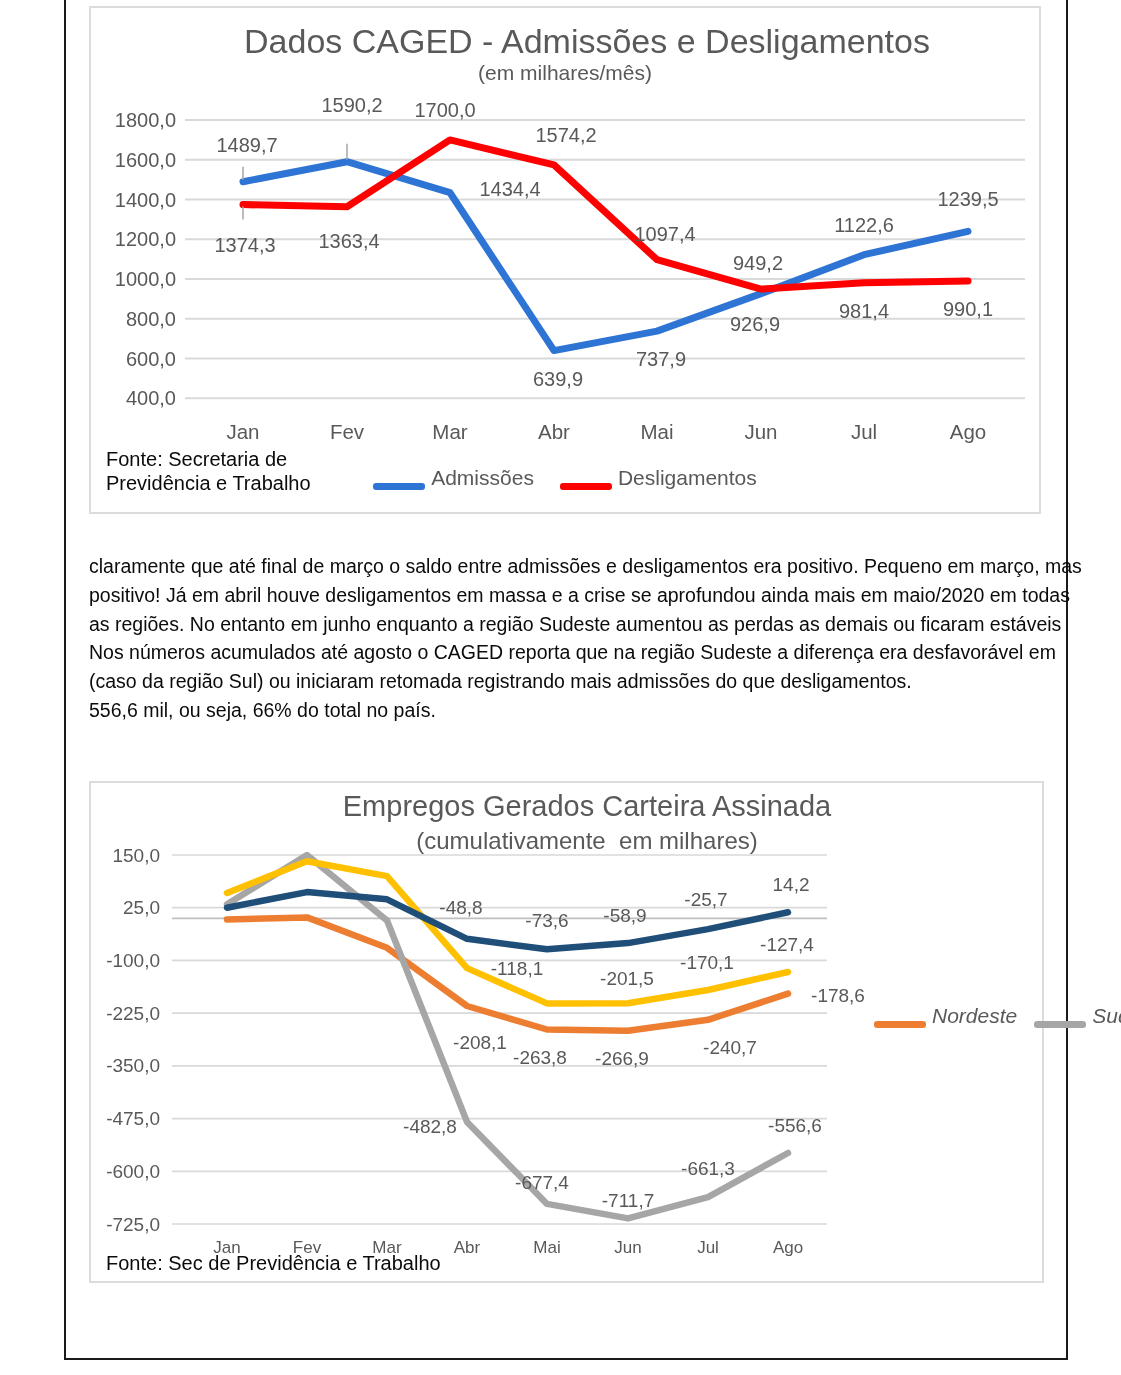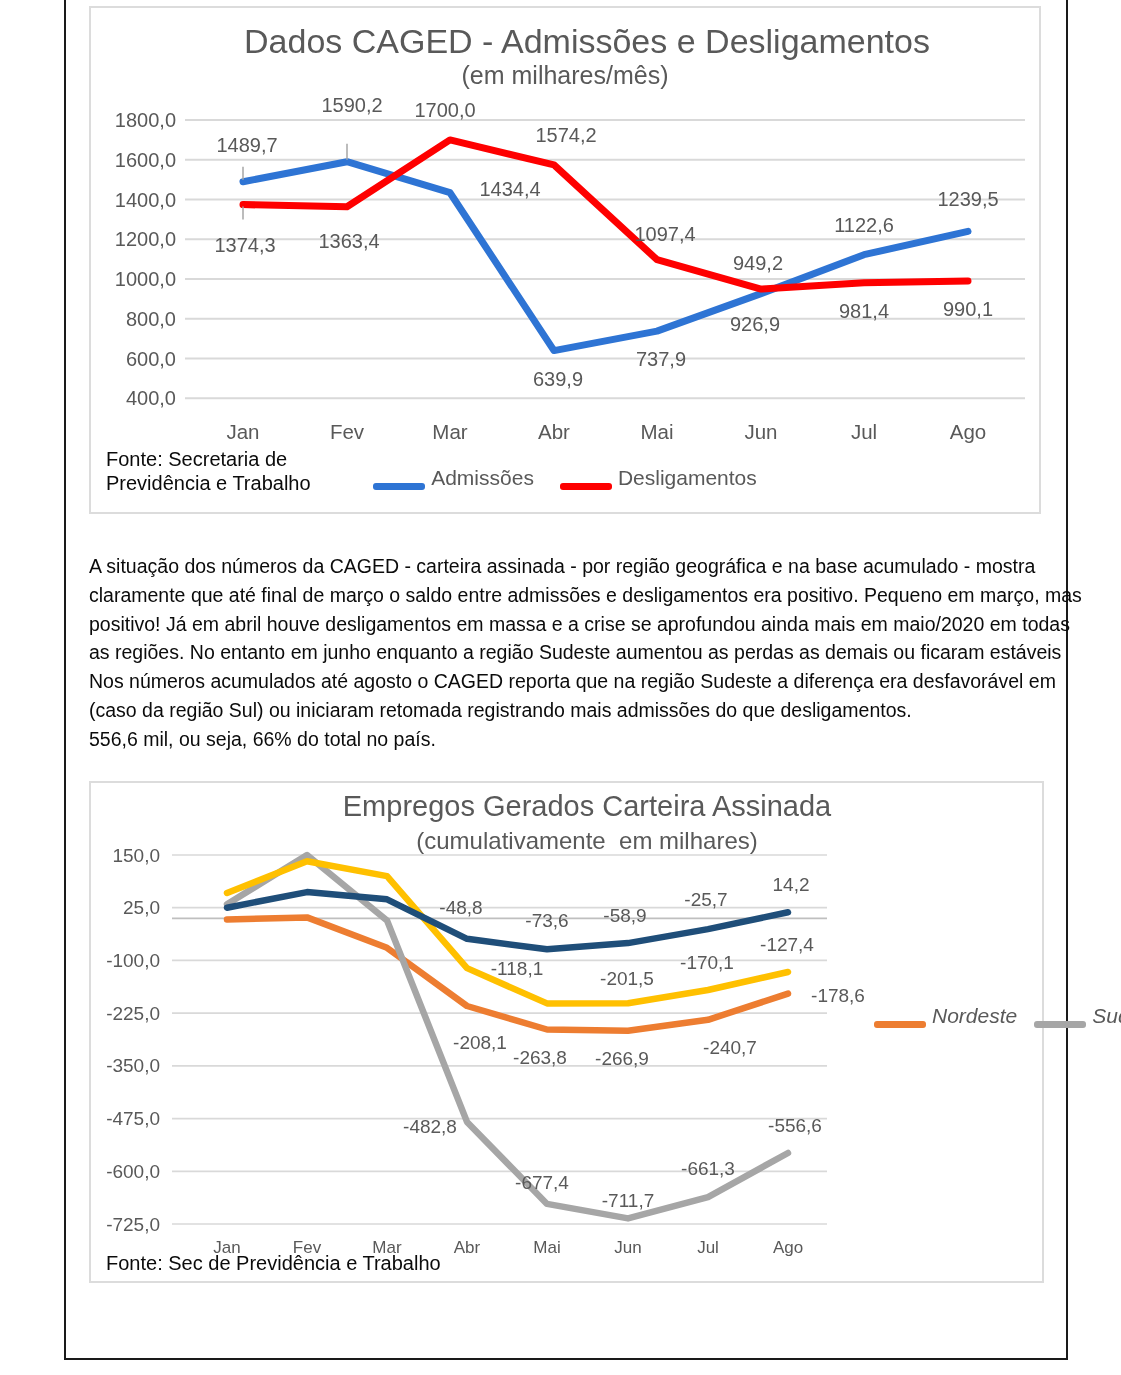--- a/index.html
+++ b/index.html
@@ -8,21 +8,21 @@
   .abs{position:absolute;}
   .page-frame{left:64px;top:-6px;width:1000px;height:1364px;
       border:2px solid #1a1a1a;border-top:none;background:transparent;}
   .chart-box{border:2px solid #DCDCDC;background:#fff;}
   #chart1-box{left:89px;top:6px;width:948px;height:504px;}
   #chart2-box{left:89px;top:781px;width:951px;height:498px;}
   #chart-svg{left:0;top:0;pointer-events:none;}
   svg text{font-family:"Liberation Sans", sans-serif;fill:#595959;}
   .chart-title{text-align:center;color:#595959;}
   #c1-title{left:104px;top:22px;width:950px;font-size:34px;padding-left:8px;}
-  #c1-sub{left:90px;top:61px;width:950px;font-size:25px;}
+  #c1-sub{left:90px;top:61px;width:950px;font-size:21px;}
   #c2-title{left:112px;top:790px;width:950px;font-size:29px;}
   #c2-sub{left:112px;top:827px;width:950px;font-size:24px;white-space:pre;}
   .fonte{color:#0b0b0b;font-size:20px;line-height:23.5px;}
   #c1-fonte{left:106px;top:448px;}
   #c2-fonte{left:106px;top:1252px;}
   .legend-row{display:flex;align-items:flex-end;gap:6px;color:#595959;font-size:21px;}
   .swatch{display:inline-block;width:52px;height:7px;border-radius:3px;flex:0 0 auto;}
   #c1-legend{left:90px;top:466px;width:950px;display:flex;justify-content:center;
       gap:26px;align-items:center;}
   #c2-legend{left:874px;top:1007px;display:flex;flex-direction:row;gap:17px;font-style:italic;}
@@ -146,21 +146,20 @@
     <span class="swatch" style="background: rgb(46, 116, 212);"></span>
     <span>Admissões</span>
   </span>
   <span class="legend-row">
     <span class="swatch" style="background: rgb(254, 0, 0);"></span>
     <span>Desligamentos</span>
   </span>
 </div>
 
 <div class="abs" id="paragraph">
-  <div class="para-line">A situação dos números da CAGED - carteira assinada - por região geográfica e na base acumulado - mostra</div>
   <div class="para-line">claramente que até final de março o saldo entre admissões e desligamentos era positivo. Pequeno em março, mas</div>
   <div class="para-line">positivo! Já em abril houve desligamentos em massa e a crise se aprofundou ainda mais em maio/2020 em todas</div>
   <div class="para-line">as regiões. No entanto em junho enquanto a região Sudeste aumentou as perdas as demais ou ficaram estáveis</div>
   <div class="para-line">Nos números acumulados até agosto o CAGED reporta que na região Sudeste a diferença era desfavorável em</div>
   <div class="para-line">(caso da região Sul) ou iniciaram retomada registrando mais admissões do que desligamentos.</div>
   <div class="para-line">556,6 mil, ou seja, 66% do total no país.</div>
 </div>
 
 <div class="abs chart-title" id="c2-title">Empregos Gerados Carteira Assinada</div>
 <div class="abs chart-title" id="c2-sub">(cumulativamente  em milhares)</div>

